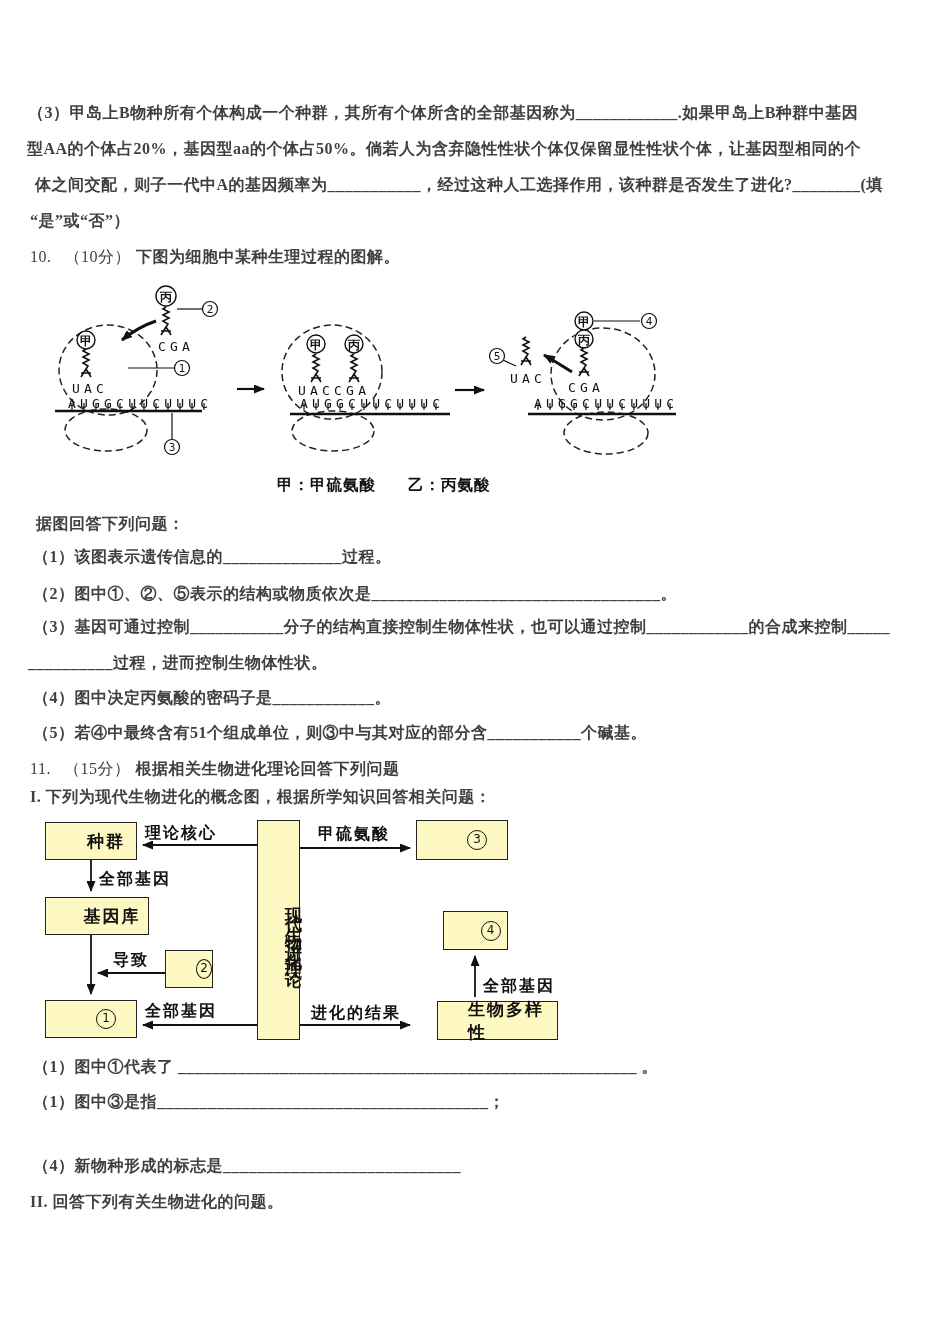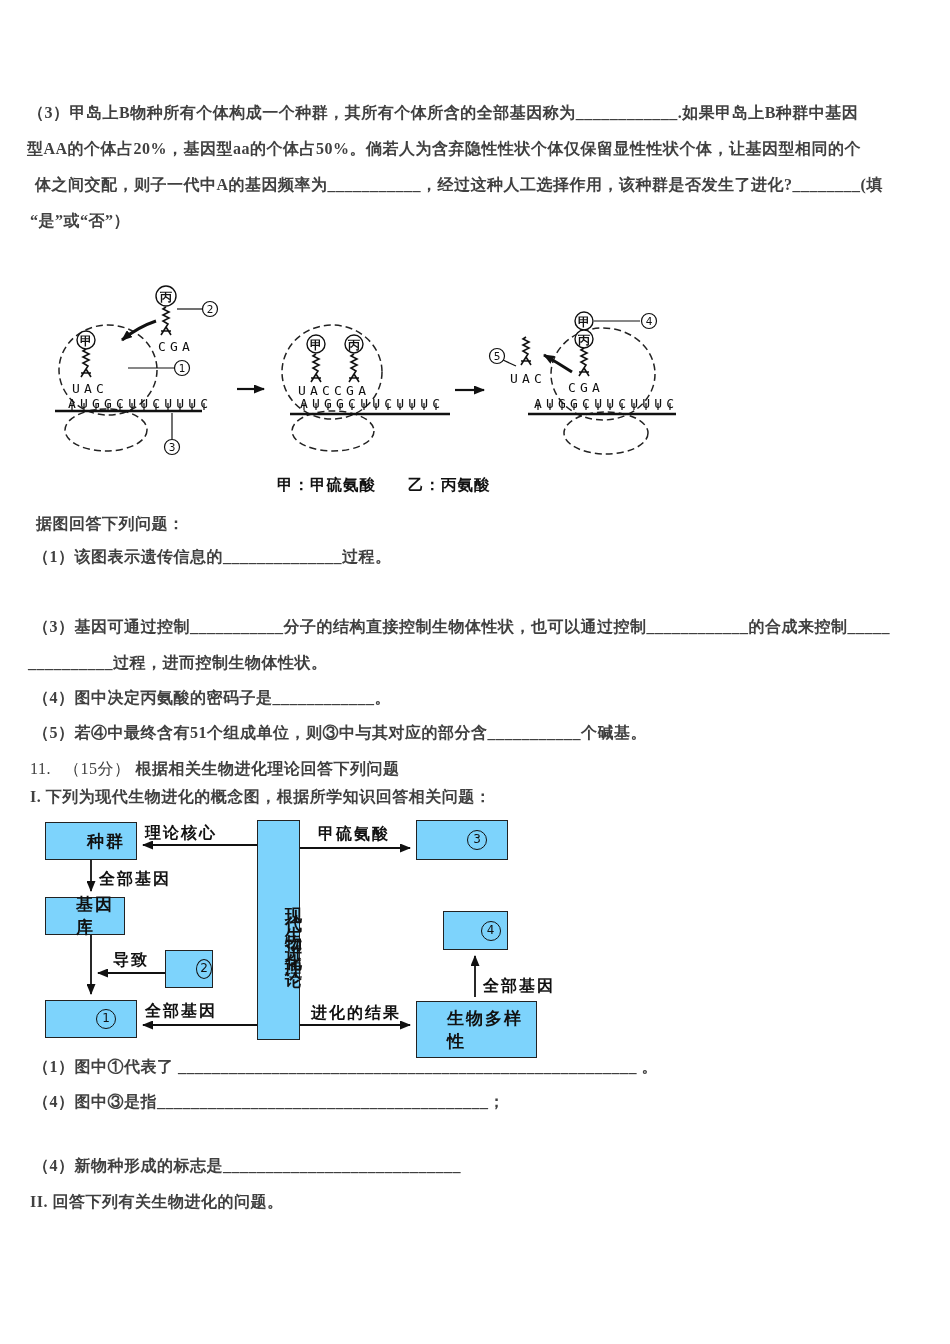--- a/index.html
+++ b/index.html
@@ -12,37 +12,38 @@
   
   #tdiag{position:absolute;left:40px;top:275px;}
   .dash{fill:none;stroke:#222;stroke-width:1.5;stroke-dasharray:7,4;}
   .solid{fill:none;stroke:#111;}
   .mono{font-family:"DejaVu Sans Mono",monospace;font-size:13px;letter-spacing:4.2px;fill:#111;}
   .numt{font-family:"DejaVu Sans",sans-serif;font-size:10.5px;fill:#111;}
   .cjks{font-family:"Liberation Serif","DejaVu Serif",serif;font-weight:bold;fill:#111;}
   
   #cmap{position:absolute;left:35px;top:815px;width:545px;height:235px;}
   #cmap svg{position:absolute;left:0;top:0;}
-  .cbox{position:absolute;border:1.6px solid #222;background:#7dd3fc;display:flex;align-items:center;justify-content:center;
+  .cbox{position:absolute;border:1.6px solid #222;background:#fef9c3;display:flex;align-items:center;justify-content:center;
         font-size:17px;font-weight:bold;letter-spacing:2px;box-sizing:border-box;padding-left:30px;}
   .cd{display:inline-block;width:18px;height:18px;border:1.2px solid #111;border-radius:50%;
       font-family:"DejaVu Sans",sans-serif;font-size:12px;font-weight:normal;line-height:17px;text-align:center;letter-spacing:0;}
   .vert span{writing-mode:vertical-lr;text-orientation:upright;letter-spacing:9px;line-height:1;}
   .clabel{position:absolute;font-size:16px;font-weight:bold;white-space:nowrap;letter-spacing:2px;}
 </style>
 </head>
 <body>
 
 <div id="page">
 
   <div class="ln" style="left:28px;top:103px">（3）甲岛上B物种所有个体构成一个种群，其所有个体所含的全部基因称为____________.如果甲岛上B种群中基因</div>
   <div class="ln" style="left:27px;top:139px">型AA的个体占20%，基因型aa的个体占50%。倘若人为含弃隐性性状个体仅保留显性性状个体，让基因型相同的个</div>
   <div class="ln" style="left:35px;top:175px">体之间交配，则子一代中A的基因频率为___________，经过这种人工选择作用，该种群是否发生了进化?________(填</div>
   <div class="ln" style="left:30px;top:211px">“是”或“否”）</div>
 
+  <div class="ln" style="left:30px;top:247px"><span class="reg">10.</span><span class="reg sp">（10分）</span><span class="b">下图为细胞中某种生理过程的图解。</span></div>
 
   <svg id="tdiag" width="880" height="220" viewBox="0 0 880 220">
     <defs>
       <marker id="arr" markerUnits="userSpaceOnUse" markerWidth="11" markerHeight="9" refX="10" refY="4.5" orient="auto">
         <path d="M0,0L11,4.5L0,9Z" fill="#111"></path>
       </marker>
       <g id="trna">
         <path class="solid" style="stroke-width:1.6" d="M0,0 L-3,2 L3,5 L-3,8 L3,11 L-3,14 L2,17 L0,20 M0,20 L-5,28 M0,20 L5,28 M-5,24 h10"></path>
       </g>
     </defs>
@@ -115,20 +116,21 @@
       <use href="#trna" transform="translate(544,73)"></use>
       <text class="mono" x="528" y="117">CGA</text>
     </g>
 
     <text class="cjks" style="font-size:15.5px;letter-spacing:1px" x="237" y="215">甲：甲硫氨酸</text>
     <text class="cjks" style="font-size:15.5px;letter-spacing:1px" x="368" y="215">乙：丙氨酸</text>
   </svg>
 
   <div class="ln" style="left:36px;top:514px">据图回答下列问题：</div>
   <div class="ln" style="left:33px;top:547px">（1）该图表示遗传信息的______________过程。</div>
+  <div class="ln" style="left:33px;top:584px">（2）图中①、②、⑤表示的结构或物质依次是__________________________________。</div>
   <div class="ln" style="left:33px;top:617px">（3）基因可通过控制___________分子的结构直接控制生物体性状，也可以通过控制____________的合成来控制_____</div>
   <div class="ln" style="left:28px;top:653px">__________过程，进而控制生物体性状。</div>
   <div class="ln" style="left:33px;top:688px">（4）图中决定丙氨酸的密码子是____________。</div>
   <div class="ln" style="left:33px;top:723px">（5）若④中最终含有51个组成单位，则③中与其对应的部分含___________个碱基。</div>
 
   <div class="ln" style="left:30px;top:759px"><span class="reg">11.</span><span class="reg sp">（15分）</span><span class="b">根据相关生物进化理论回答下列问题</span></div>
   <div class="ln" style="left:30px;top:787px">I. 下列为现代生物进化的概念图，根据所学知识回答相关问题：</div>
 
   <div id="cmap">
     <svg width="545" height="235" viewBox="0 0 545 235">
@@ -143,49 +145,49 @@
       <path class="solid" style="stroke-width:1.8" d="M56,120 V179" marker-end="url(#arr2)"></path>
       <path class="solid" style="stroke-width:1.8" d="M130,158 H63" marker-end="url(#arr2)"></path>
       <path class="solid" style="stroke-width:1.8" d="M222,210 H108" marker-end="url(#arr2)"></path>
       <path class="solid" style="stroke-width:1.8" d="M265,210 H375" marker-end="url(#arr2)"></path>
       <path class="solid" style="stroke-width:1.8" d="M440,182 V141" marker-end="url(#arr2)"></path>
     </svg>
 
     <div class="cbox" style="left:10px;top:7px;width:92px;height:38px">
         <span>种群</span>
       </div>
-    <div class="cbox" style="left:10px;top:82px;width:80px;height:38px">
+    <div class="cbox" style="left:10px;top:82px;width:104px;height:38px">
         <span>基因库</span>
       </div>
     <div class="cbox" style="left:130px;top:135px;width:48px;height:38px">
         <span class="cd">2</span>
       </div>
     <div class="cbox" style="left:10px;top:185px;width:92px;height:38px">
         <span class="cd">1</span>
       </div>
     <div class="cbox vert" style="left:222px;top:5px;width:43px;height:220px">
         <span>现代生物进化理论</span>
       </div>
     <div class="cbox" style="left:381px;top:5px;width:92px;height:40px">
         <span class="cd">3</span>
       </div>
     <div class="cbox" style="left:408px;top:96px;width:65px;height:39px">
         <span class="cd">4</span>
       </div>
-    <div class="cbox" style="left:381px;top:186px;width:121px;height:57px">
+    <div class="cbox" style="left:402px;top:186px;width:121px;height:39px">
         <span>生物多样性</span>
       </div>
 
     <div class="clabel" style="left:110px;top:8px">理论核心</div>
     <div class="clabel" style="left:283px;top:9px">甲硫氨酸</div>
     <div class="clabel" style="left:64px;top:54px">全部基因</div>
     <div class="clabel" style="left:78px;top:135px">导致</div>
     <div class="clabel" style="left:110px;top:186px">全部基因</div>
     <div class="clabel" style="left:276px;top:188px">进化的结果</div>
     <div class="clabel" style="left:448px;top:161px">全部基因</div>
   </div>
 
   <div class="ln" style="left:33px;top:1057px">（1）图中①代表了 ______________________________________________________ 。</div>
-  <div class="ln" style="left:33px;top:1092px">（4）图中③是指_______________________________________；</div>
+  <div class="ln" style="left:33px;top:1092px">（1）图中③是指_______________________________________；</div>
   <div class="ln" style="left:33px;top:1156px">（4）新物种形成的标志是____________________________</div>
   <div class="ln" style="left:30px;top:1192px">II. 回答下列有关生物进化的问题。</div>
 
 </div>
 
 </body></html>

